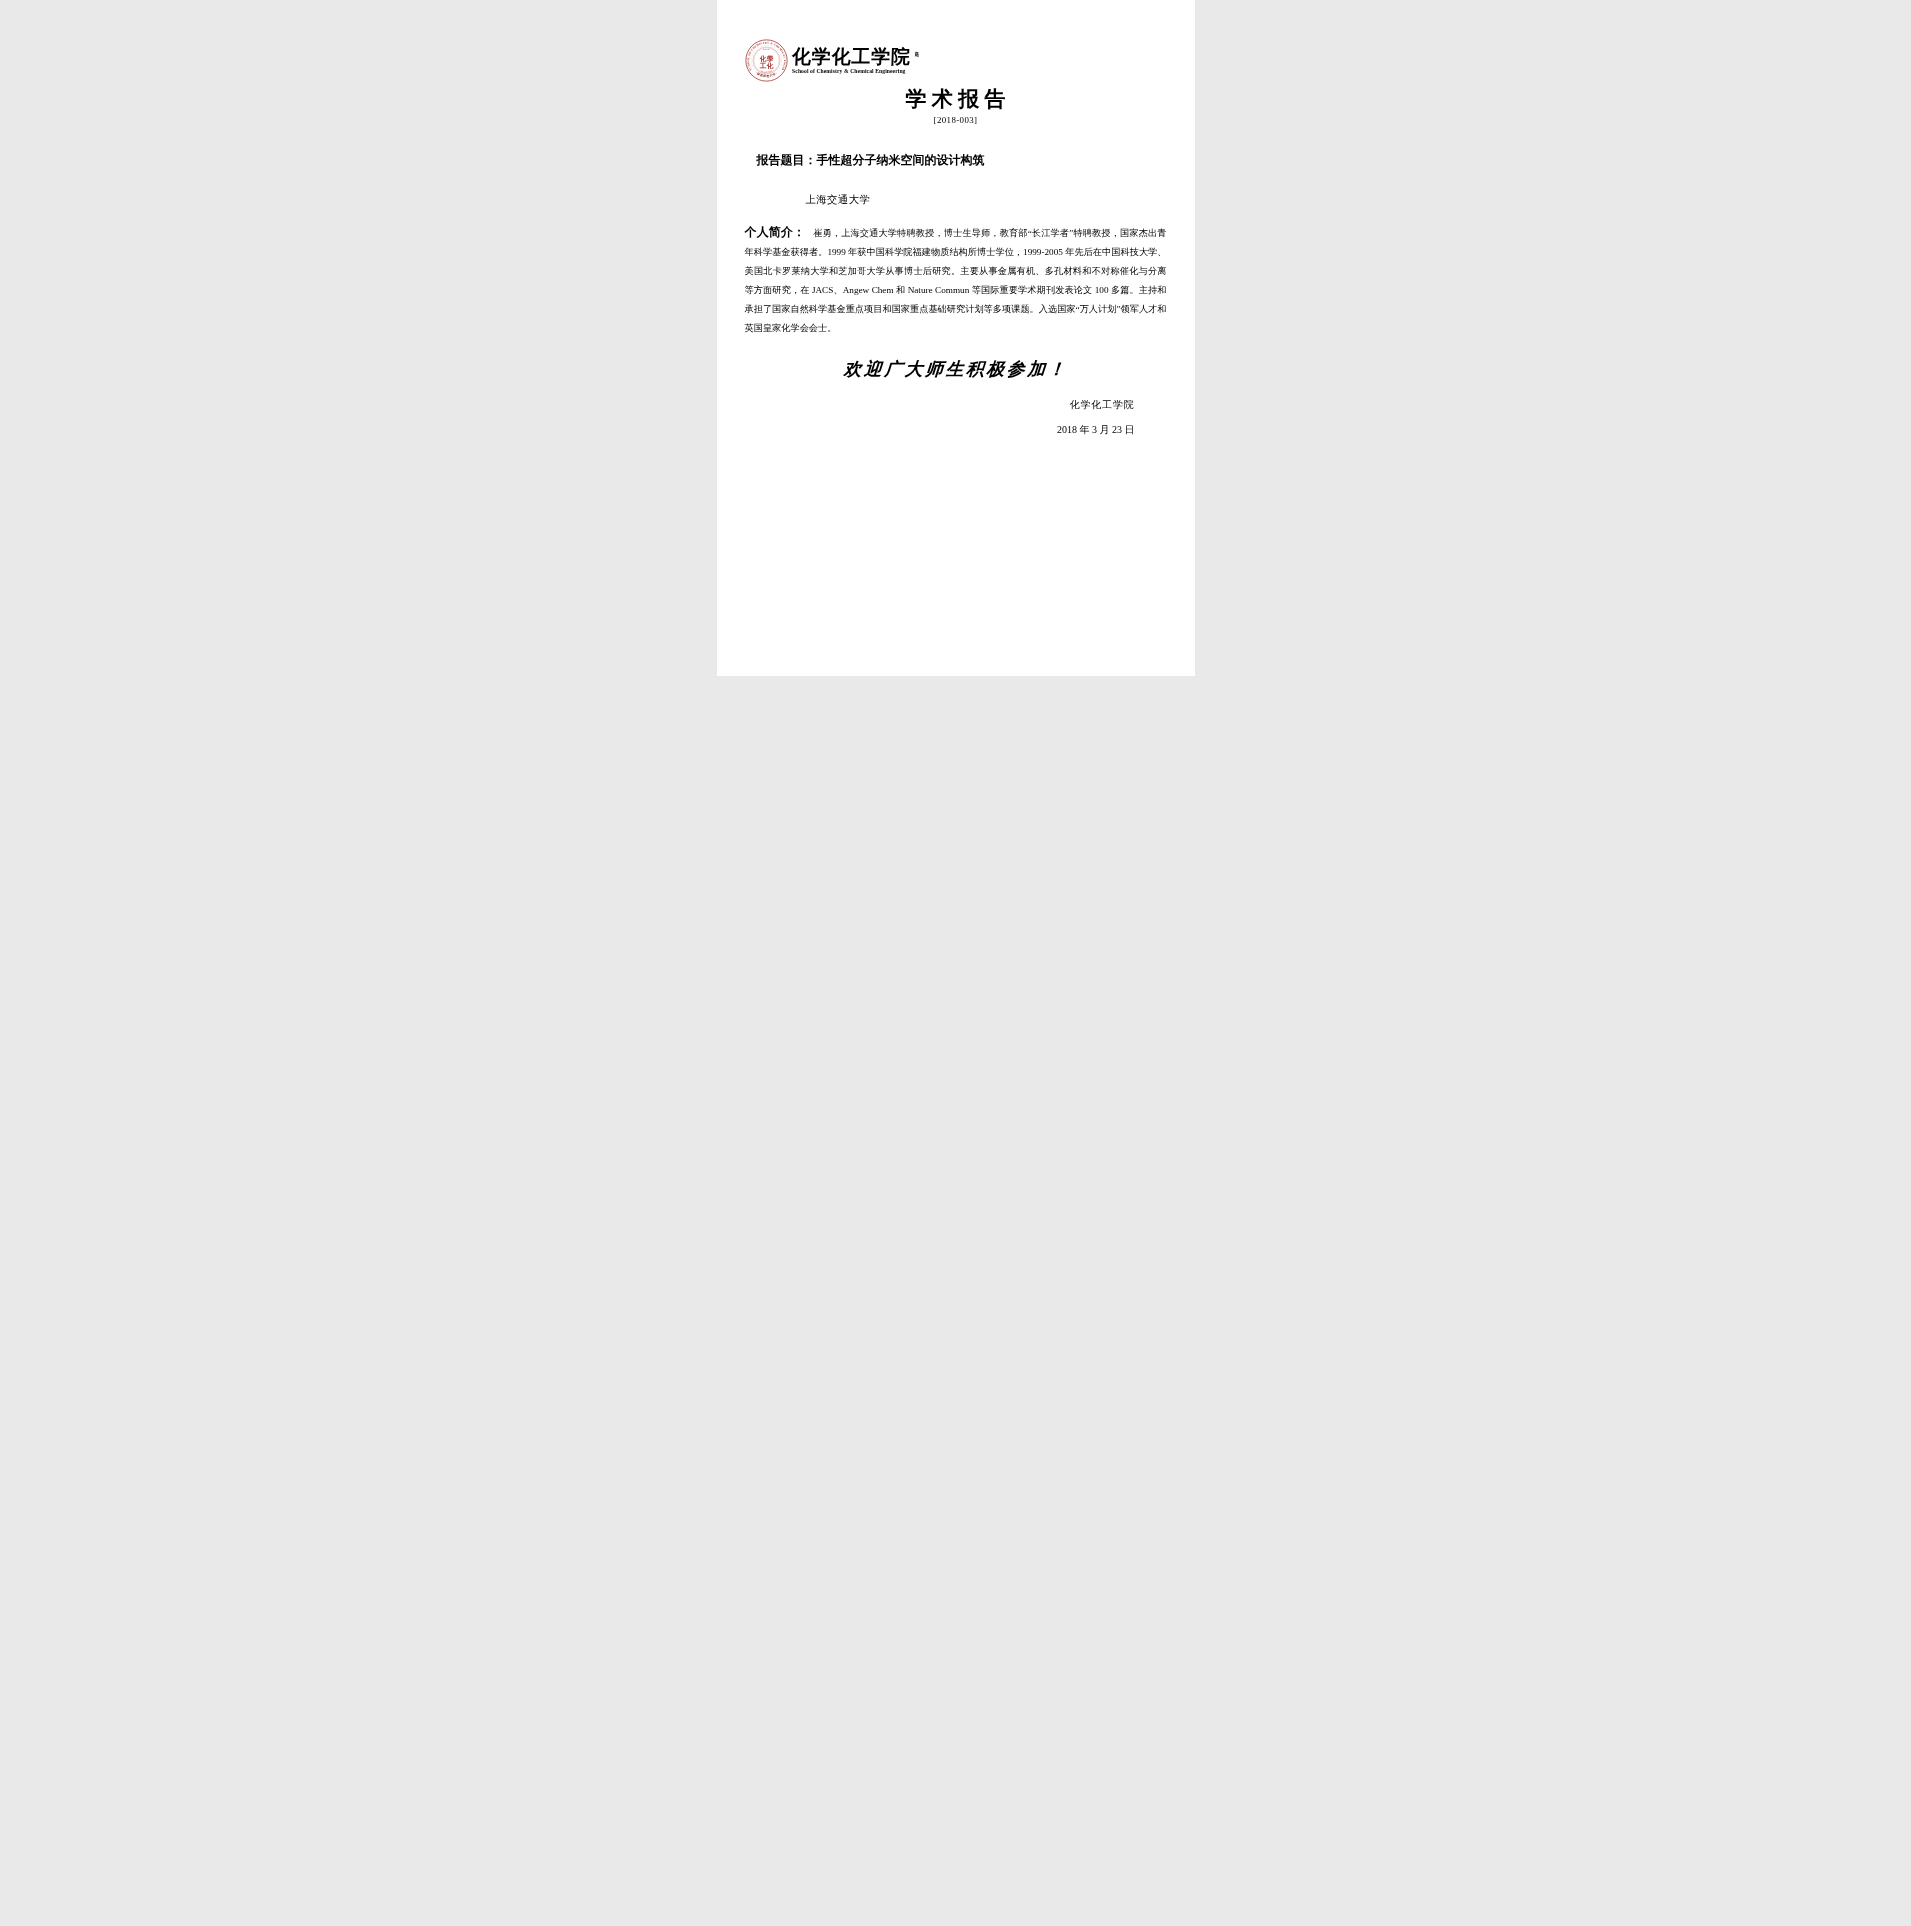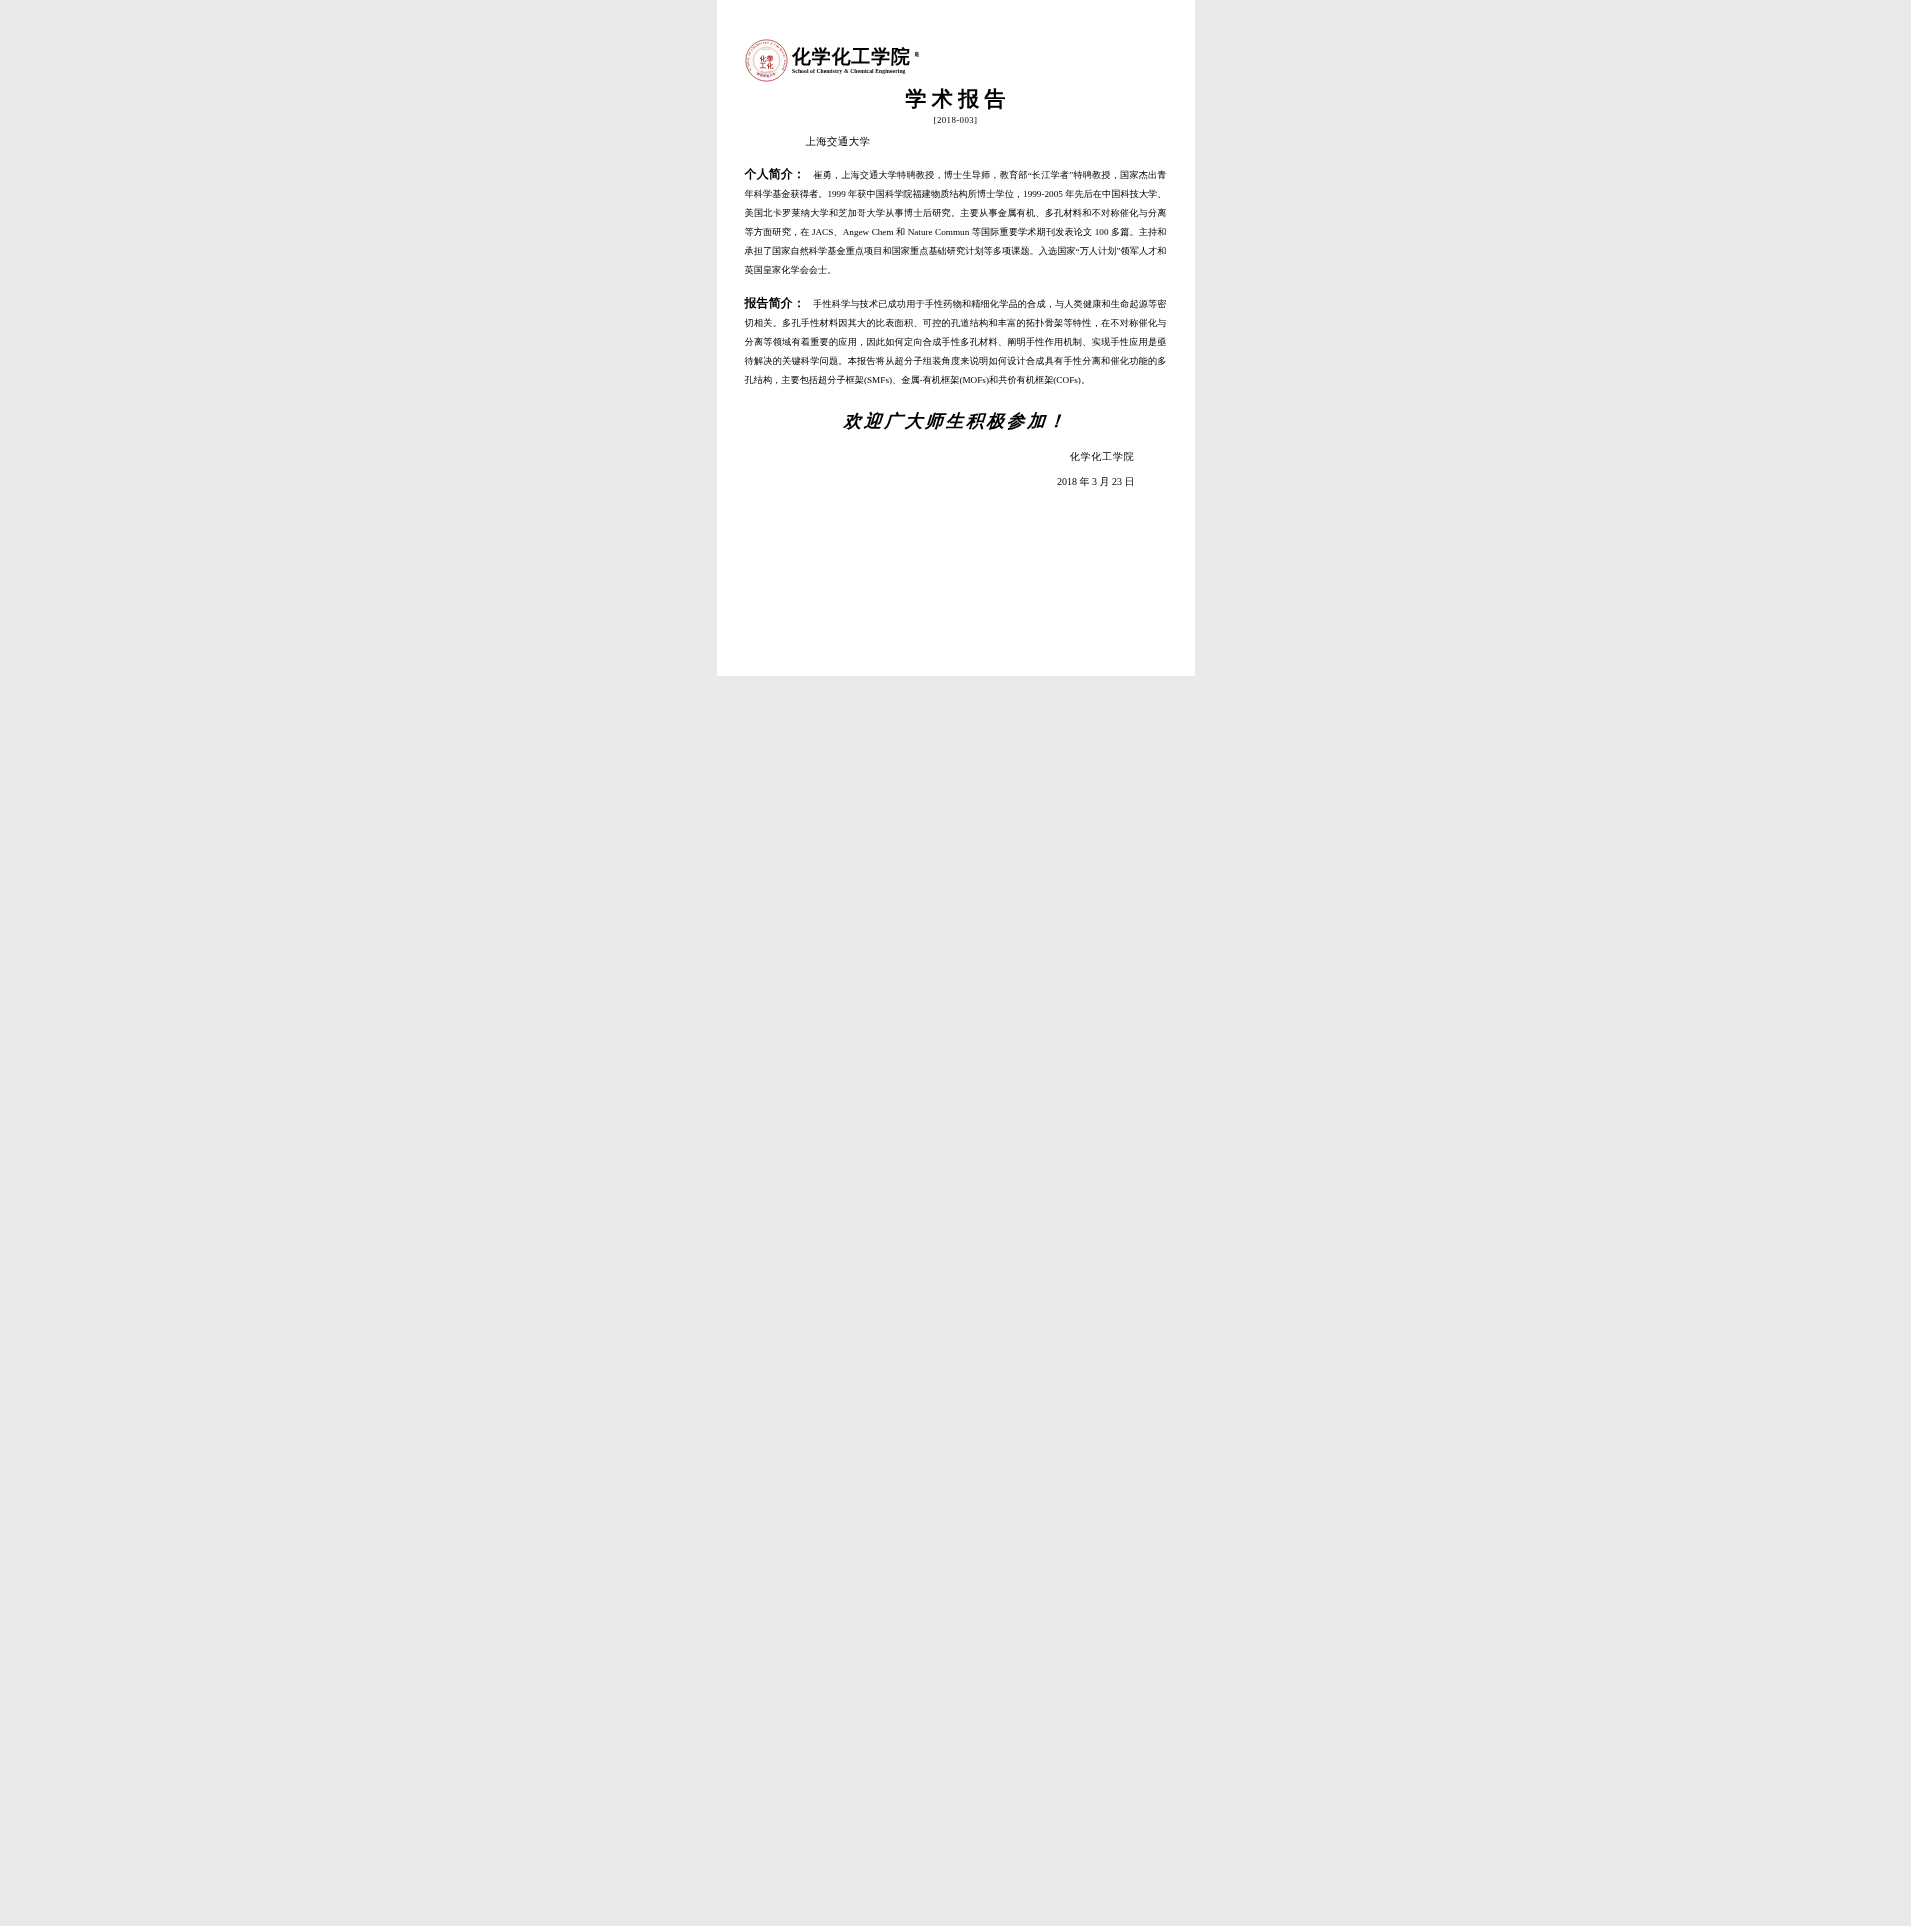--- a/index.html
+++ b/index.html
@@ -114,31 +114,31 @@
         <span class="logo-sign">李仙廷</span>
       </div>
       <div class="logo-en">School of Chemistry &amp; Chemical Engineering</div>
     </div>
   </header>
 
   <h1 class="title">学术报告</h1>
 
   <div class="serial">[2018-003]</div>
 
+  <div class="field topic">
+    <span class="label">报告题目：</span><span class="val-bold">手性超分子纳米空间的设计构筑</span>
+  </div>
 
 
   <div class="affiliation">上海交通大学</div>
 
   <p class="para bio">
     <span class="label">个人简介：</span><span>崔勇，上海交通大学特聘教授，博士生导师，教育部“长江学者”特聘教授，国家杰出青年科学基金获得者。1999 年获中国科学院福建物质结构所博士学位，1999-2005 年先后在中国科技大学、美国北卡罗莱纳大学和芝加哥大学从事博士后研究。主要从事金属有机、多孔材料和不对称催化与分离等方面研究，在 JACS、Angew Chem 和 Nature Commun 等国际重要学术期刊发表论文 100 多篇。主持和承担了国家自然科学基金重点项目和国家重点基础研究计划等多项课题。入选国家“万人计划”领军人才和英国皇家化学会会士。</span>
   </p>
 
-  <p class="para abstract">
-    <span class="label">报告简介：</span><span>手性科学与技术已成功用于手性药物和精细化学品的合成，与人类健康和生命起源等密切相关。多孔手性材料因其大的比表面积、可控的孔道结构和丰富的拓扑骨架等特性，在不对称催化与分离等领域有着重要的应用，因此如何定向合成手性多孔材料、阐明手性作用机制、实现手性应用是亟待解决的关键科学问题。本报告将从超分子组装角度来说明如何设计合成具有手性分离和催化功能的多孔结构，主要包括超分子框架(SMFs)、金属-有机框架(MOFs)和共价有机框架(COFs)。</span>
-  </p>
 
 
 
   <div class="welcome">欢迎广大师生积极参加！</div>
 
   <div class="footer">
     <div class="org">化学化工学院</div>
     <div class="date">2018 年 3 月 23 日</div>
   </div>
 

